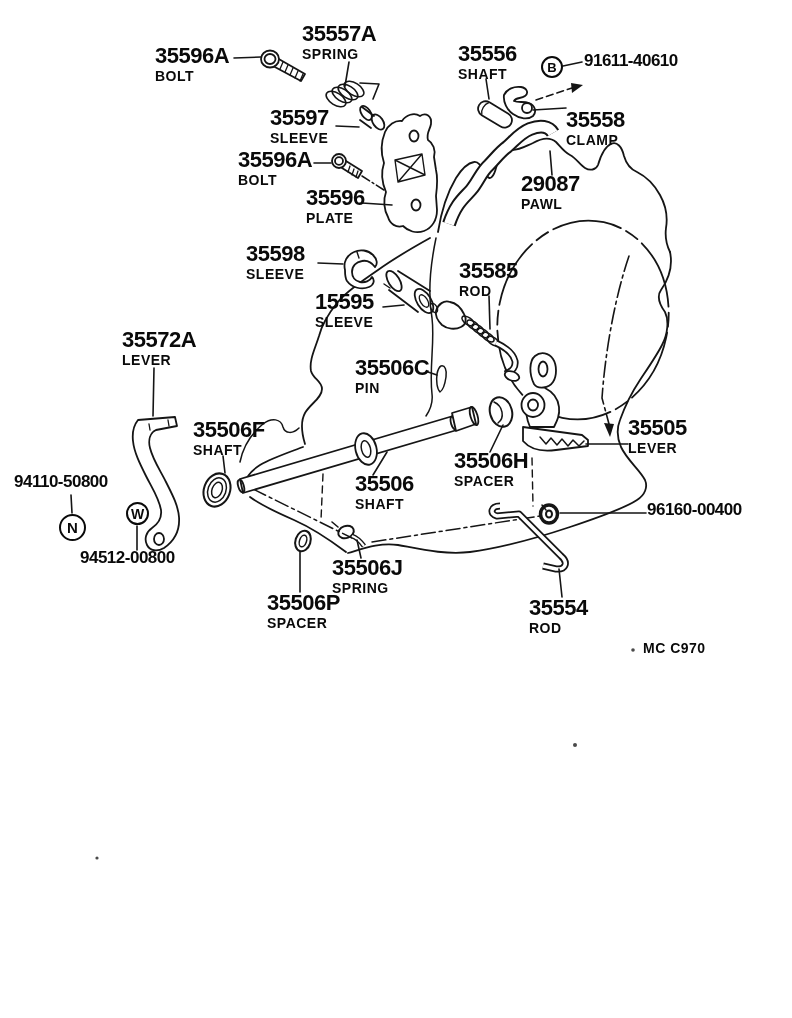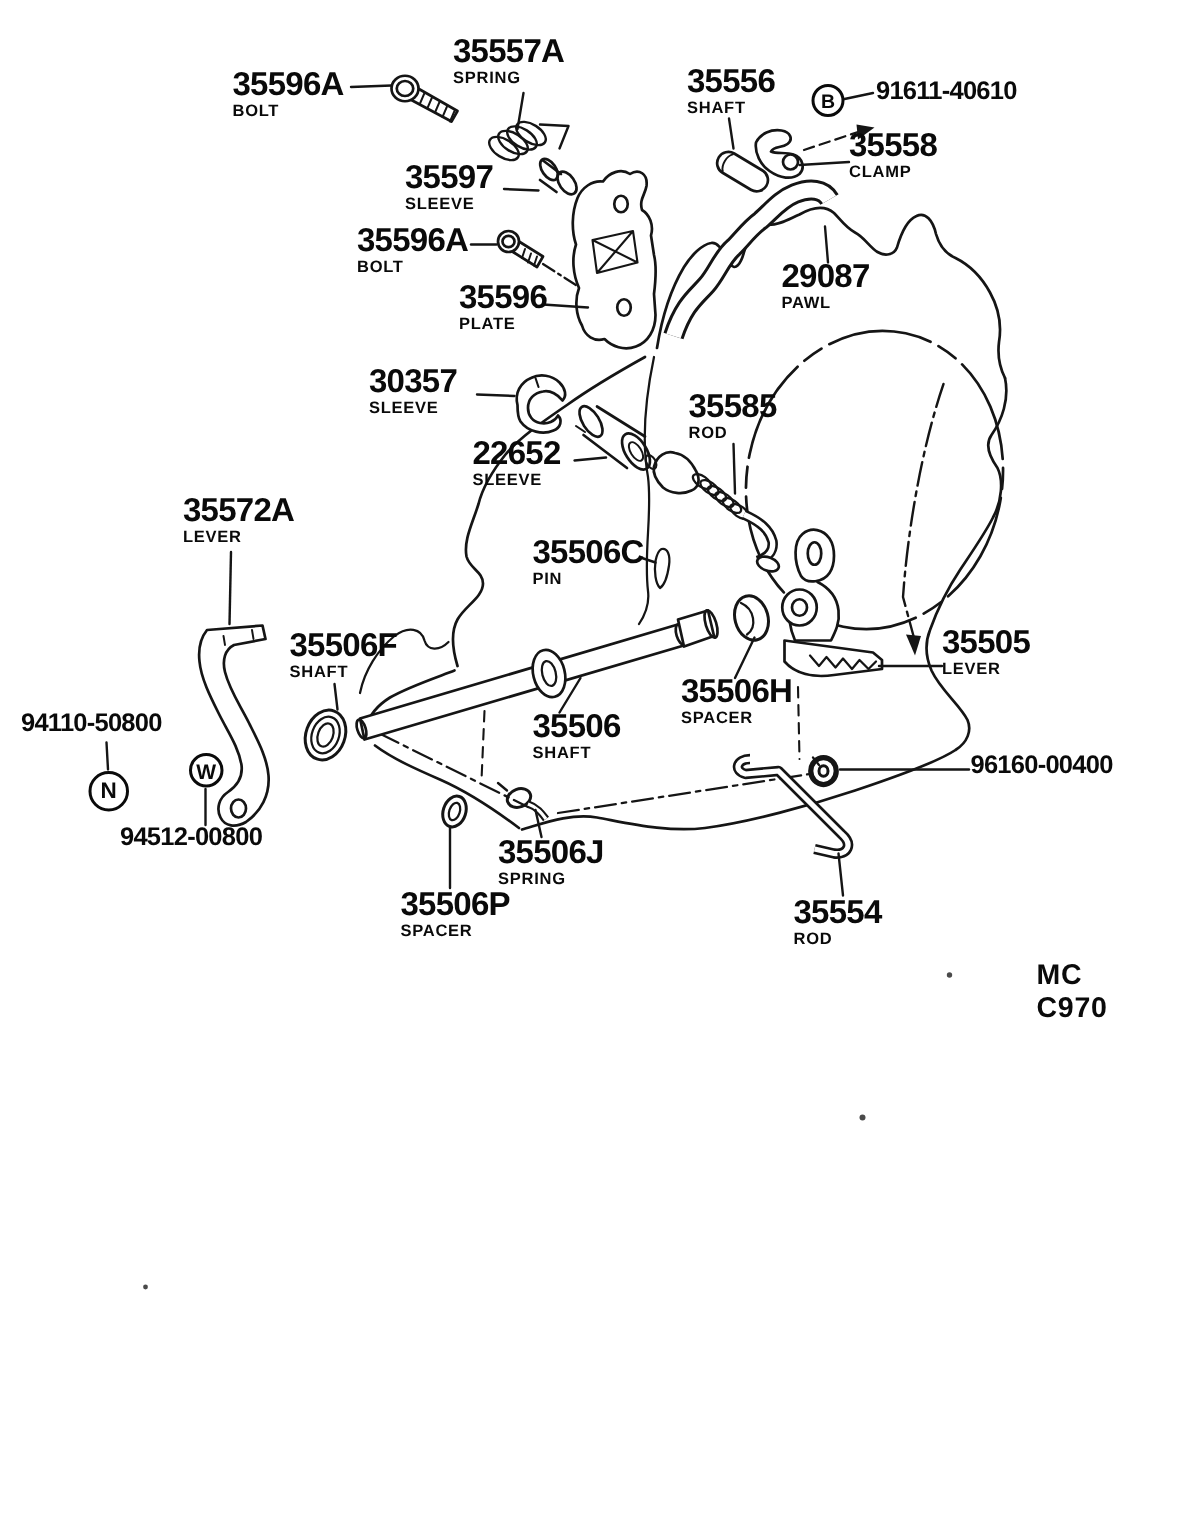--- a/index.html
+++ b/index.html
@@ -2,25 +2,25 @@
 <html><head>
 <meta charset="utf-8">
 <style>
   html,body{margin:0;padding:0;background:#fff;}
   .page{position:relative;width:772px;height:1018px;background:#fff;overflow:hidden;
         font-family:"Liberation Sans","DejaVu Sans",sans-serif;color:#0a0a0a;}
   .art{position:absolute;left:0;top:0;}
   .lbl{position:absolute;line-height:1;white-space:nowrap;}
   .num{font-size:22px;font-weight:700;letter-spacing:-0.5px;color:#0a0a0a;}
   .num.sm{font-size:17px;letter-spacing:-0.5px;}
-  .sub{font-size:11px;font-weight:700;letter-spacing:0.5px;margin-top:2px;color:#0a0a0a;}
+  .sub{font-size:14px;font-weight:700;letter-spacing:0.5px;margin-top:2px;color:#0a0a0a;}
   .marker{position:absolute;border:2.5px solid #0a0a0a;border-radius:50%;
           display:flex;align-items:center;justify-content:center;
           font-weight:700;background:#fff;box-sizing:border-box;}
-  .footer{position:absolute;font-size:19px;font-weight:700;letter-spacing:0.5px;margin-left:48px;}
+  .footer{position:absolute;font-size:14px;font-weight:700;letter-spacing:0.5px;}
 </style>
 </head>
 <body>
 
 <div class="page">
 
   <svg class="art" width="792" height="1018" viewBox="0 0 792 1018" fill="none" stroke="#151515" stroke-width="1.8" stroke-linecap="round" stroke-linejoin="round">
 
     <g>
       <path d="M438,232 C441,213 447,193 456,178 C461,170 468,163 474,162 C479,161 482,168 487,176
@@ -255,50 +255,50 @@
     <div class="num">35557A</div>
     <div class="sub">SPRING</div>
   </div>
   <div class="lbl" style="left:458px;top:43px">
     <div class="num">35556</div>
     <div class="sub">SHAFT</div>
   </div>
   <div class="lbl" style="left:584px;top:52px">
     <div class="num sm">91611-40610</div>
   </div>
-  <div class="lbl" style="left:566px;top:86px">
+  <div class="lbl" style="left:566px;top:109px">
     <div class="num">35558</div>
     <div class="sub">CLAMP</div>
   </div>
   <div class="lbl" style="left:270px;top:107px">
     <div class="num">35597</div>
     <div class="sub">SLEEVE</div>
   </div>
   <div class="lbl" style="left:238px;top:149px">
     <div class="num">35596A</div>
     <div class="sub">BOLT</div>
   </div>
   <div class="lbl" style="left:521px;top:173px">
     <div class="num">29087</div>
     <div class="sub">PAWL</div>
   </div>
   <div class="lbl" style="left:306px;top:187px">
     <div class="num">35596</div>
     <div class="sub">PLATE</div>
   </div>
   <div class="lbl" style="left:246px;top:243px">
-    <div class="num">30357</div>
+    <div class="num">35598</div>
     <div class="sub">SLEEVE</div>
   </div>
   <div class="lbl" style="left:459px;top:260px">
     <div class="num">35585</div>
     <div class="sub">ROD</div>
   </div>
   <div class="lbl" style="left:315px;top:291px">
-    <div class="num">22652</div>
+    <div class="num">15595</div>
     <div class="sub">SLEEVE</div>
   </div>
   <div class="lbl" style="left:122px;top:329px">
     <div class="num">35572A</div>
     <div class="sub">LEVER</div>
   </div>
   <div class="lbl" style="left:355px;top:357px">
     <div class="num">35506C</div>
     <div class="sub">PIN</div>
   </div>

